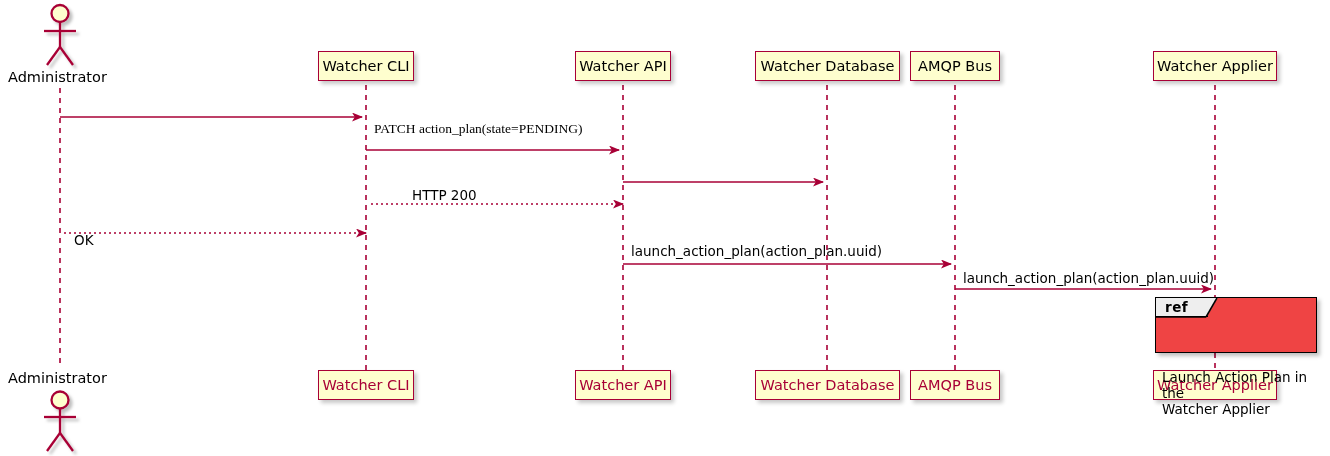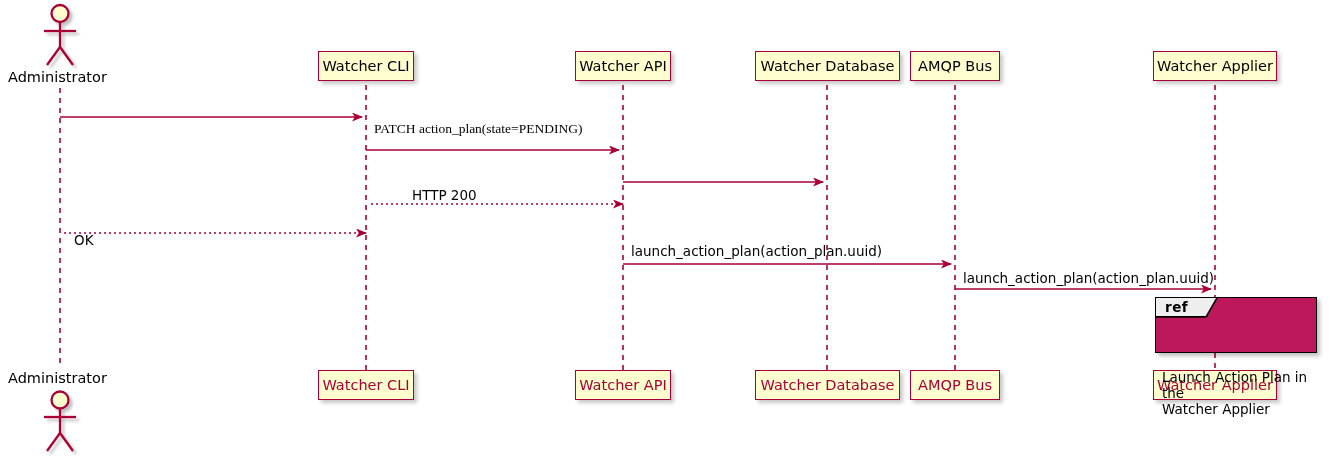--- a/index.html
+++ b/index.html
@@ -56,21 +56,21 @@
     position: absolute;
     font-size: 13.5px;
     color: #000000;
     white-space: nowrap;
     line-height: 1;
   }
   
   .ref-box {
     position: absolute;
     box-sizing: border-box;
-    background: #be185d;
+    background: #ef4444;
     border: 1.5px solid #000000;
     box-shadow: 3px 3px 4px rgba(0,0,0,0.25);
   }
   .ref-tab {
     position: absolute;
     left: 0;
     top: 0;
     height: 19px;
     box-sizing: border-box;
     background: #EEEEEE;

